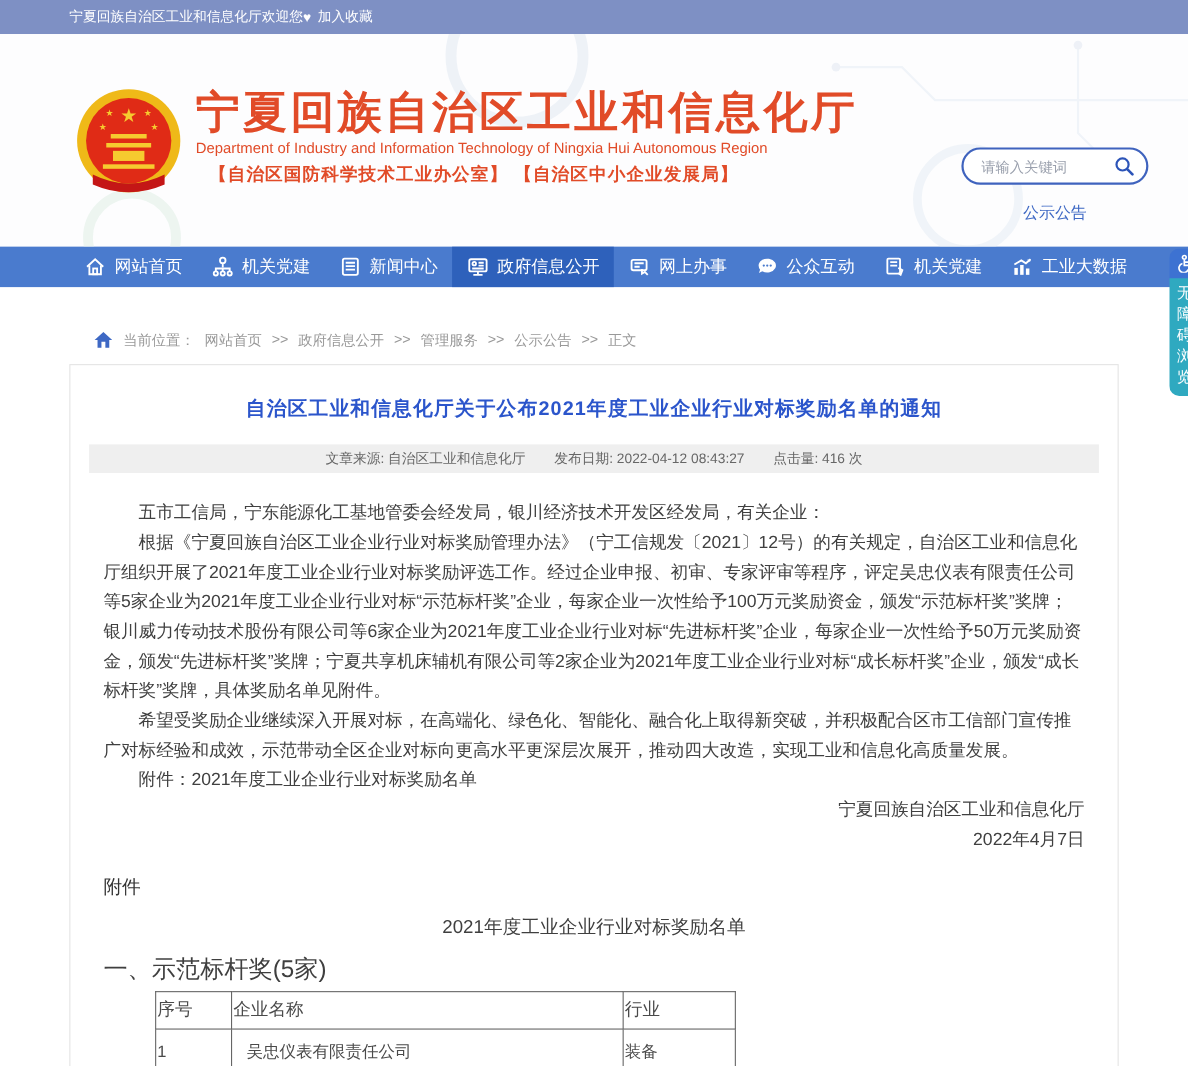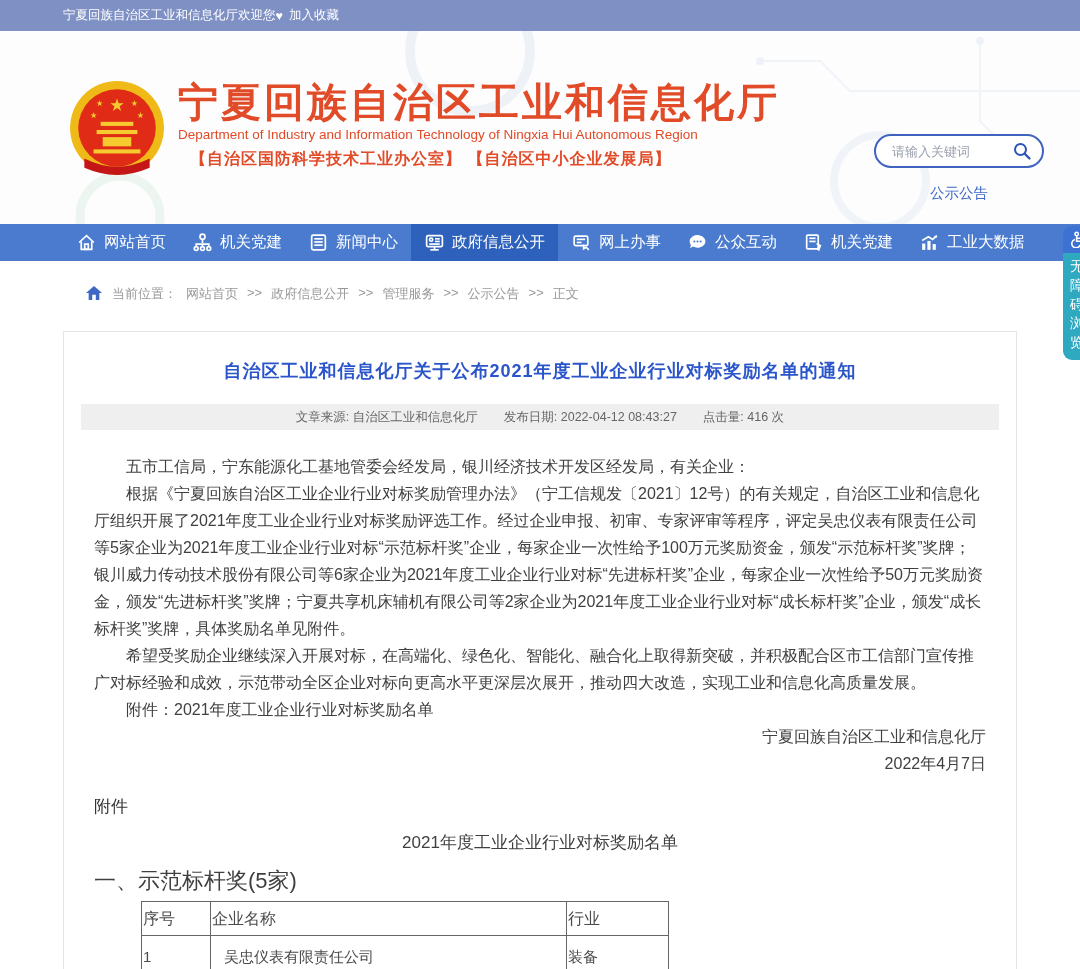--- a/index.html
+++ b/index.html
@@ -44,21 +44,21 @@
   .nav { height:37px; background:#4A7BCE; padding:0 63px; }
   .nav-inner { height:100%; display:flex; justify-content:space-between; }
   .nav-item {
     display:flex; align-items:center; gap:7px; color:#fff;
     font-size:15.5px; padding:0 13px; cursor:pointer; white-space:nowrap;
   }
   .nav-item.active { background:#2E61BB; }
   .nav-item svg { flex:0 0 auto; }
   
   .breadcrumb {
-    height:70px; padding:24px 0 0 85px; display:flex; align-items:flex-start;
+    height:70px; padding:40px 0 0 85px; display:flex; align-items:flex-start;
     gap:9px; color:#999; font-size:13px;
   }
   .crumb { cursor:pointer; }
   .crumb-sep { color:#999; }
   
   .content-box {
     margin:0 63px; border:1px solid #E4E4E4; background:#fff; min-height:660px;
   }
   .article-title {
     text-align:center; color:#2B55CB; font-size:18px; font-weight:bold;

